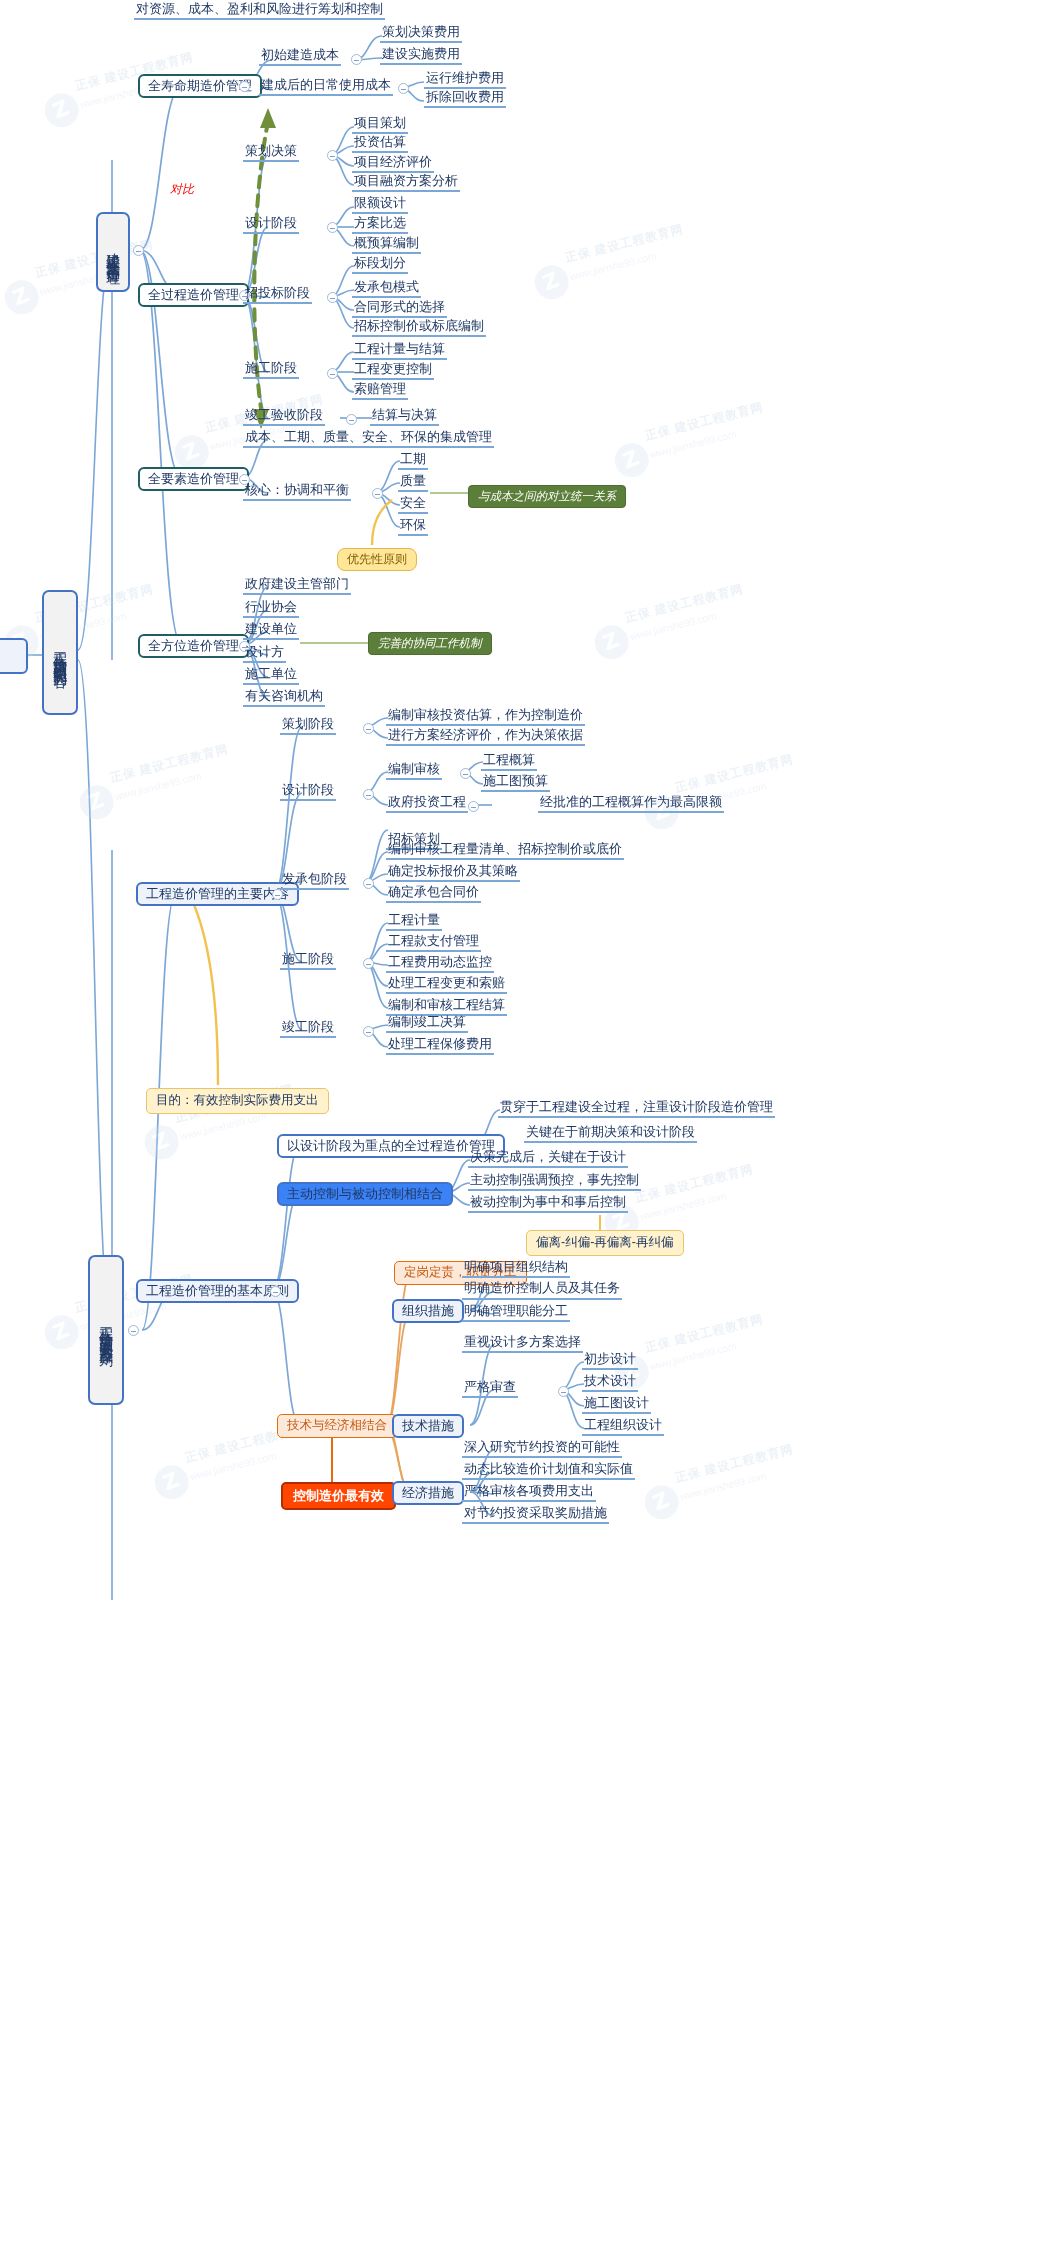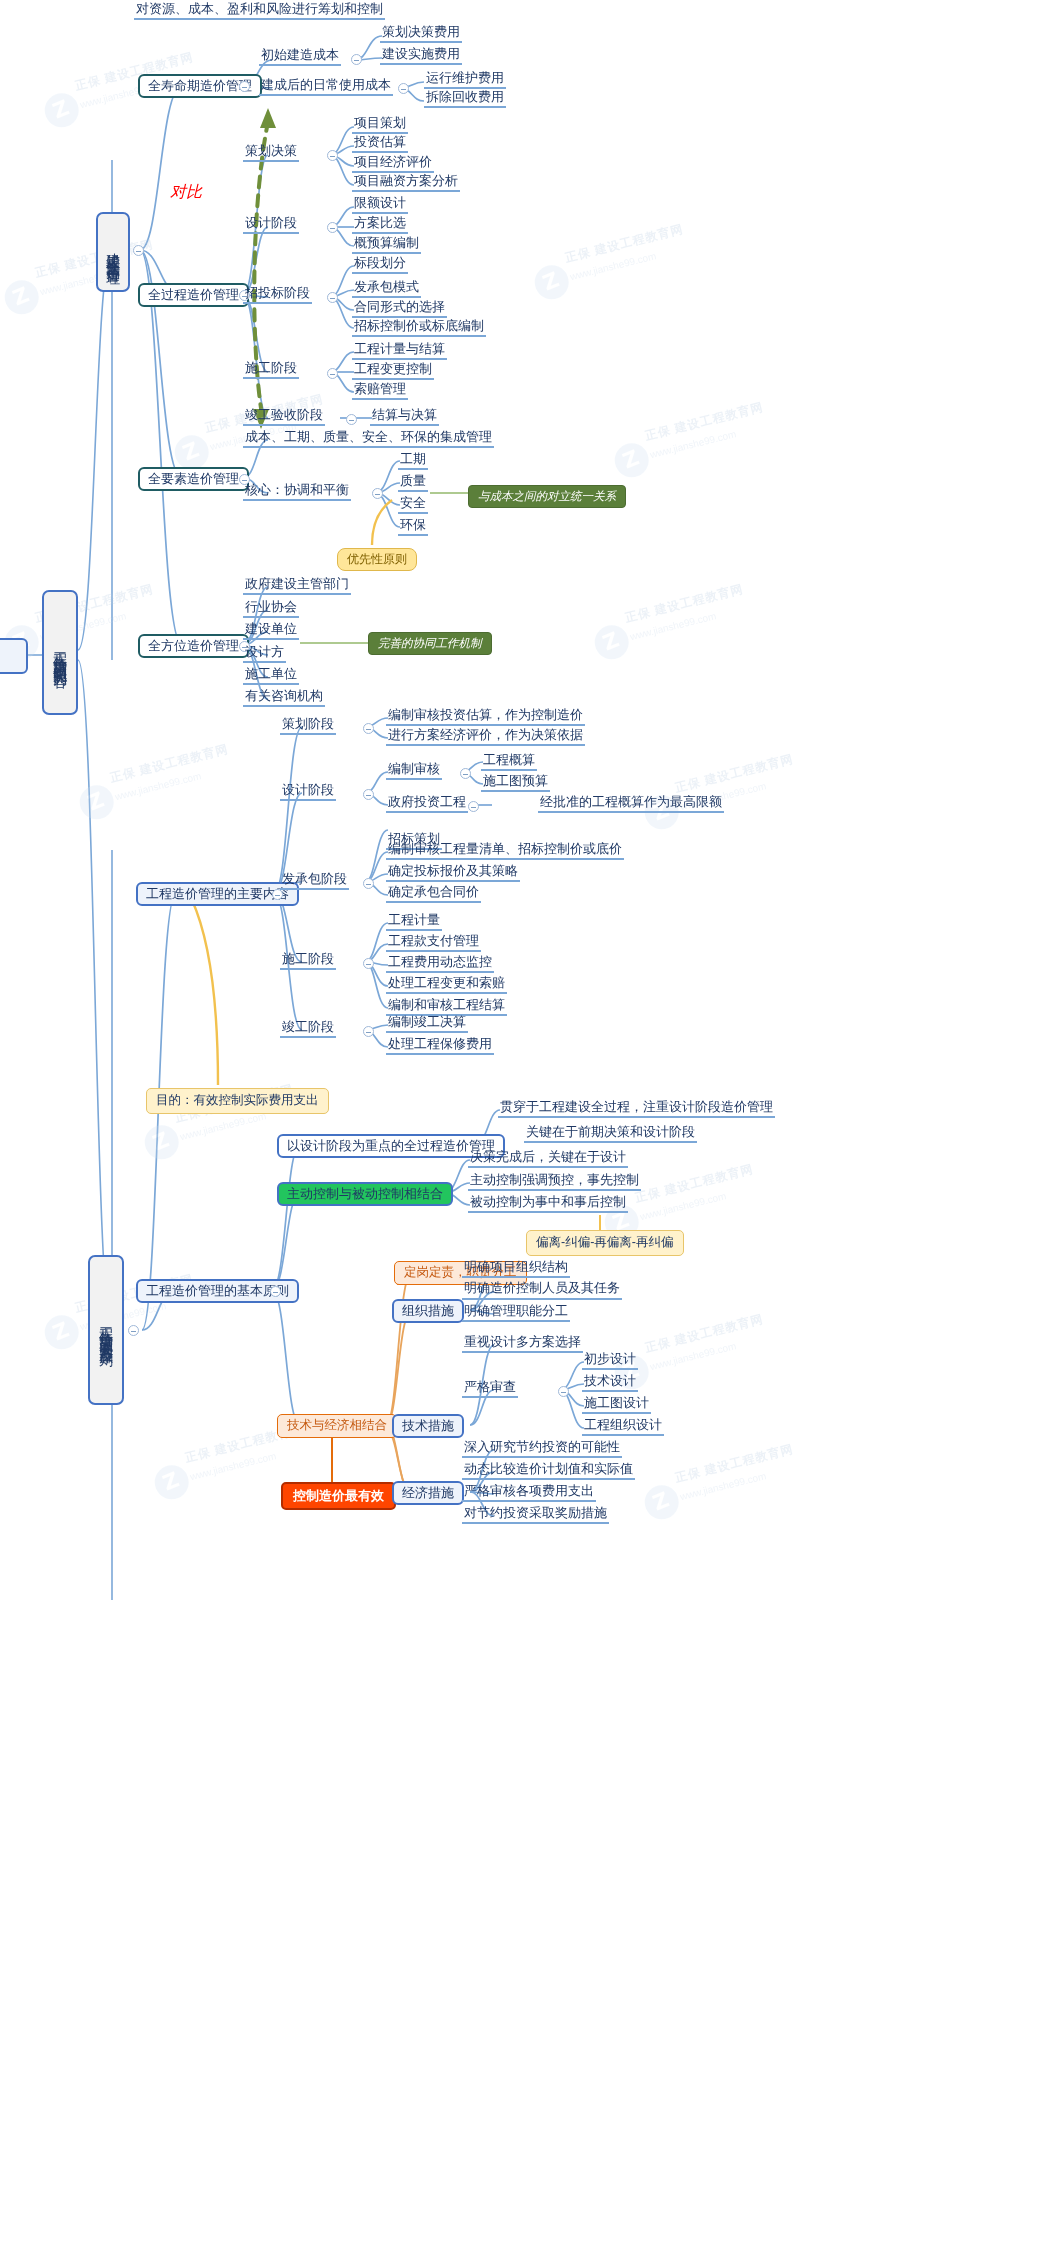--- a/index.html
+++ b/index.html
@@ -58,21 +58,21 @@
     border-radius:5px; font-size:12.5px; padding:5px 9px;
   }
   .tag-orange {
     background:#fde9d9; color:#c55a11; border:1.6px solid #e46c0a;
     border-radius:5px; font-size:12.5px; padding:4px 9px;
   }
   .tag-red-solid {
     background:#ff4500; color:#ffffff; border:2px solid #b32d00;
     border-radius:5px; font-size:13px; padding:5px 10px; font-weight:bold;
   }
-  .label-red { color:#ff0000; font-size:16px; font-style:italic;text-align:right; }
+  .label-red { color:#ff0000; font-size:12px; font-style:italic;text-align:right; }
 
   
   .toggle {
     position:absolute; width:11px; height:11px; border-radius:50%;
     border:1px solid #9fb8d8; background:#ffffff;
   }
   .toggle:after {
     content:""; position:absolute; left:2px; top:4.5px;
     width:5px; height:1px; background:#7f9fc4;
   }
@@ -428,21 +428,21 @@
   <div class="node leaf" style="left:386px; top:1015px;">编制竣工决算</div>
   <div class="node leaf" style="left:386px; top:1037px;">处理工程保修费用</div>
 
   <div class="node box blue-lt" style="left:136px; top:1279px;">工程造价管理的基本原则</div>
   <span class="toggle" style="left:270px; top:1286px;"></span>
 
   <div class="node box" style="left:277px; top:1134px; background:#fff;">以设计阶段为重点的全过程造价管理</div>
   <div class="node leaf" style="left:498px; top:1100px;">贯穿于工程建设全过程，注重设计阶段造价管理</div>
   <div class="node leaf" style="left:524px; top:1125px;">关键在于前期决策和设计阶段</div>
 
-  <div class="node box" style="left:277px; top:1182px; background:#22c55e;">主动控制与被动控制相结合</div>
+  <div class="node box" style="left:277px; top:1182px; background:#3b82f6;">主动控制与被动控制相结合</div>
   <div class="node leaf" style="left:468px; top:1150px;">决策完成后，关键在于设计</div>
   <div class="node leaf" style="left:468px; top:1173px;">主动控制强调预控，事先控制</div>
   <div class="node leaf" style="left:468px; top:1195px;">被动控制为事中和事后控制</div>
   <div class="node tag-yellow-box" style="left:526px; top:1230px;">偏离-纠偏-再偏离-再纠偏</div>
 
   <div class="node tag-orange" style="left:277px; top:1414px;">技术与经济相结合</div>
   <div class="node tag-orange" style="left:394px; top:1261px;">定岗定责，职责分工</div>
   <div class="node tag-red-solid" style="left:281px; top:1482px;">控制造价最有效</div>
 
   <div class="node box blue-lt" style="left:392px; top:1299px;">组织措施</div>

